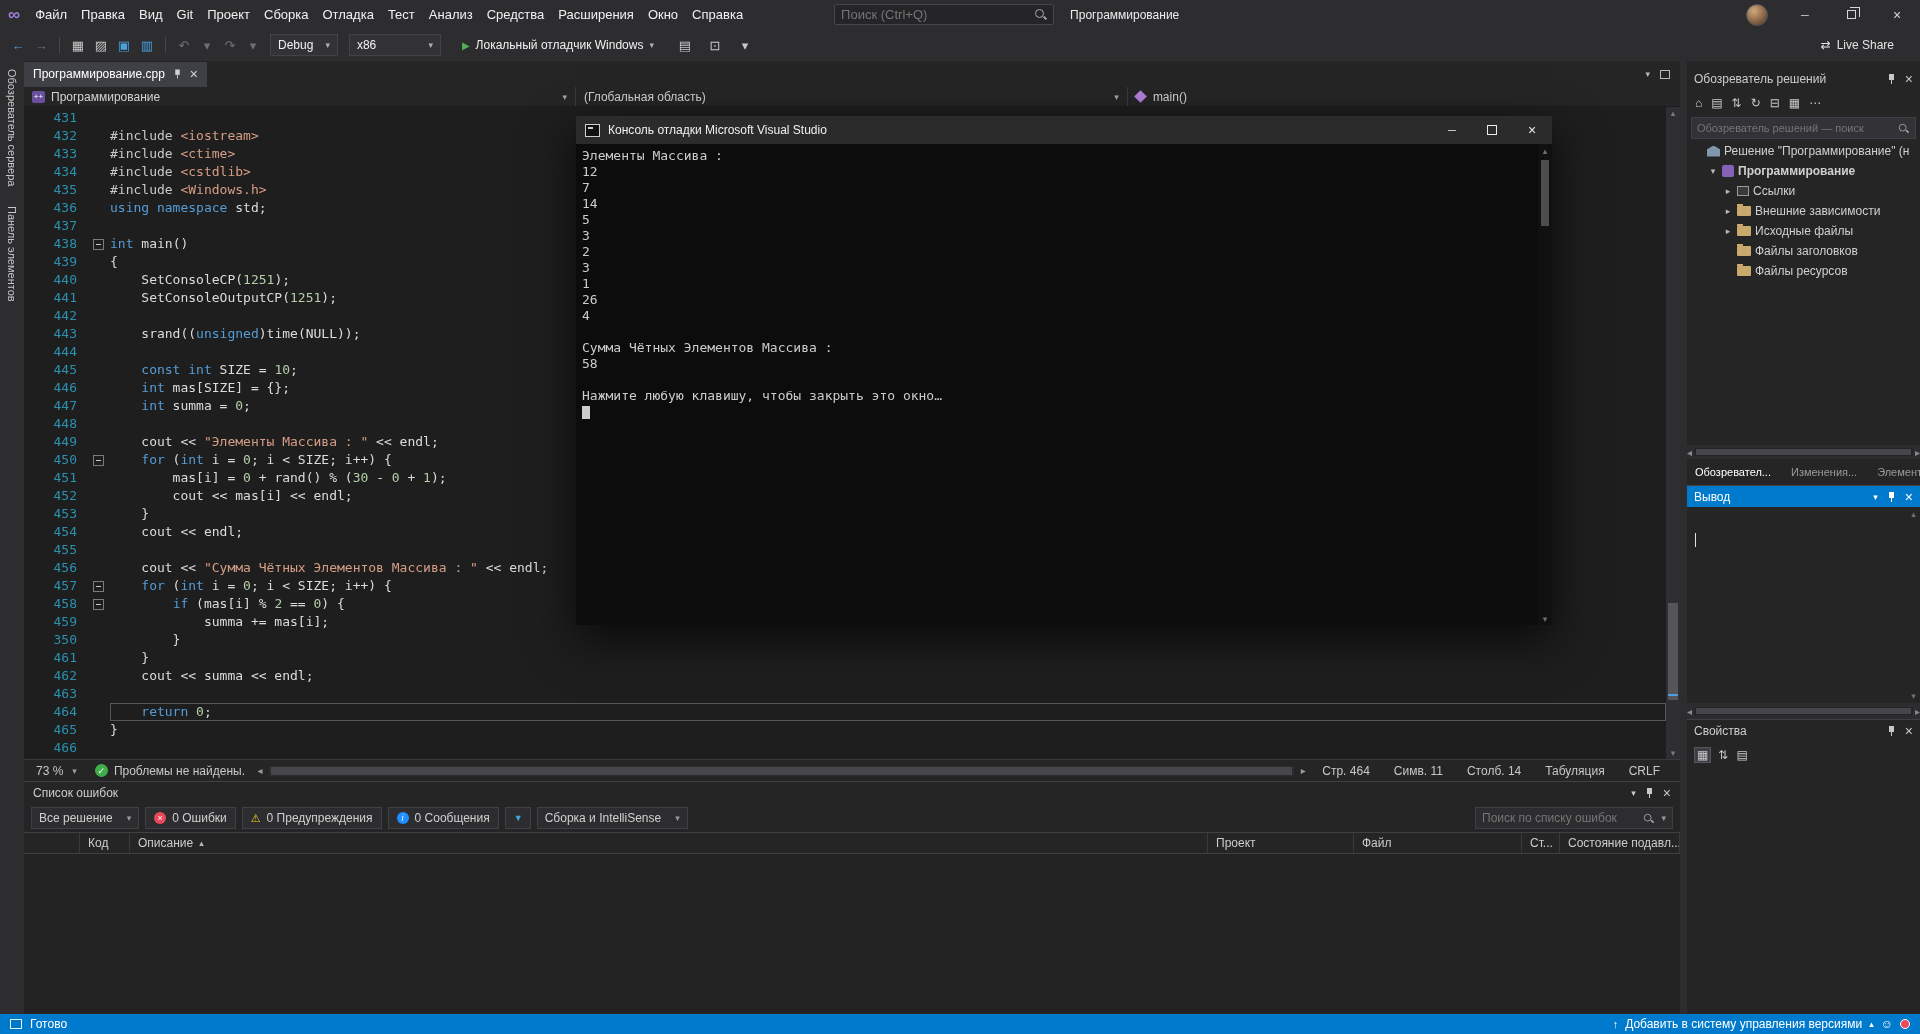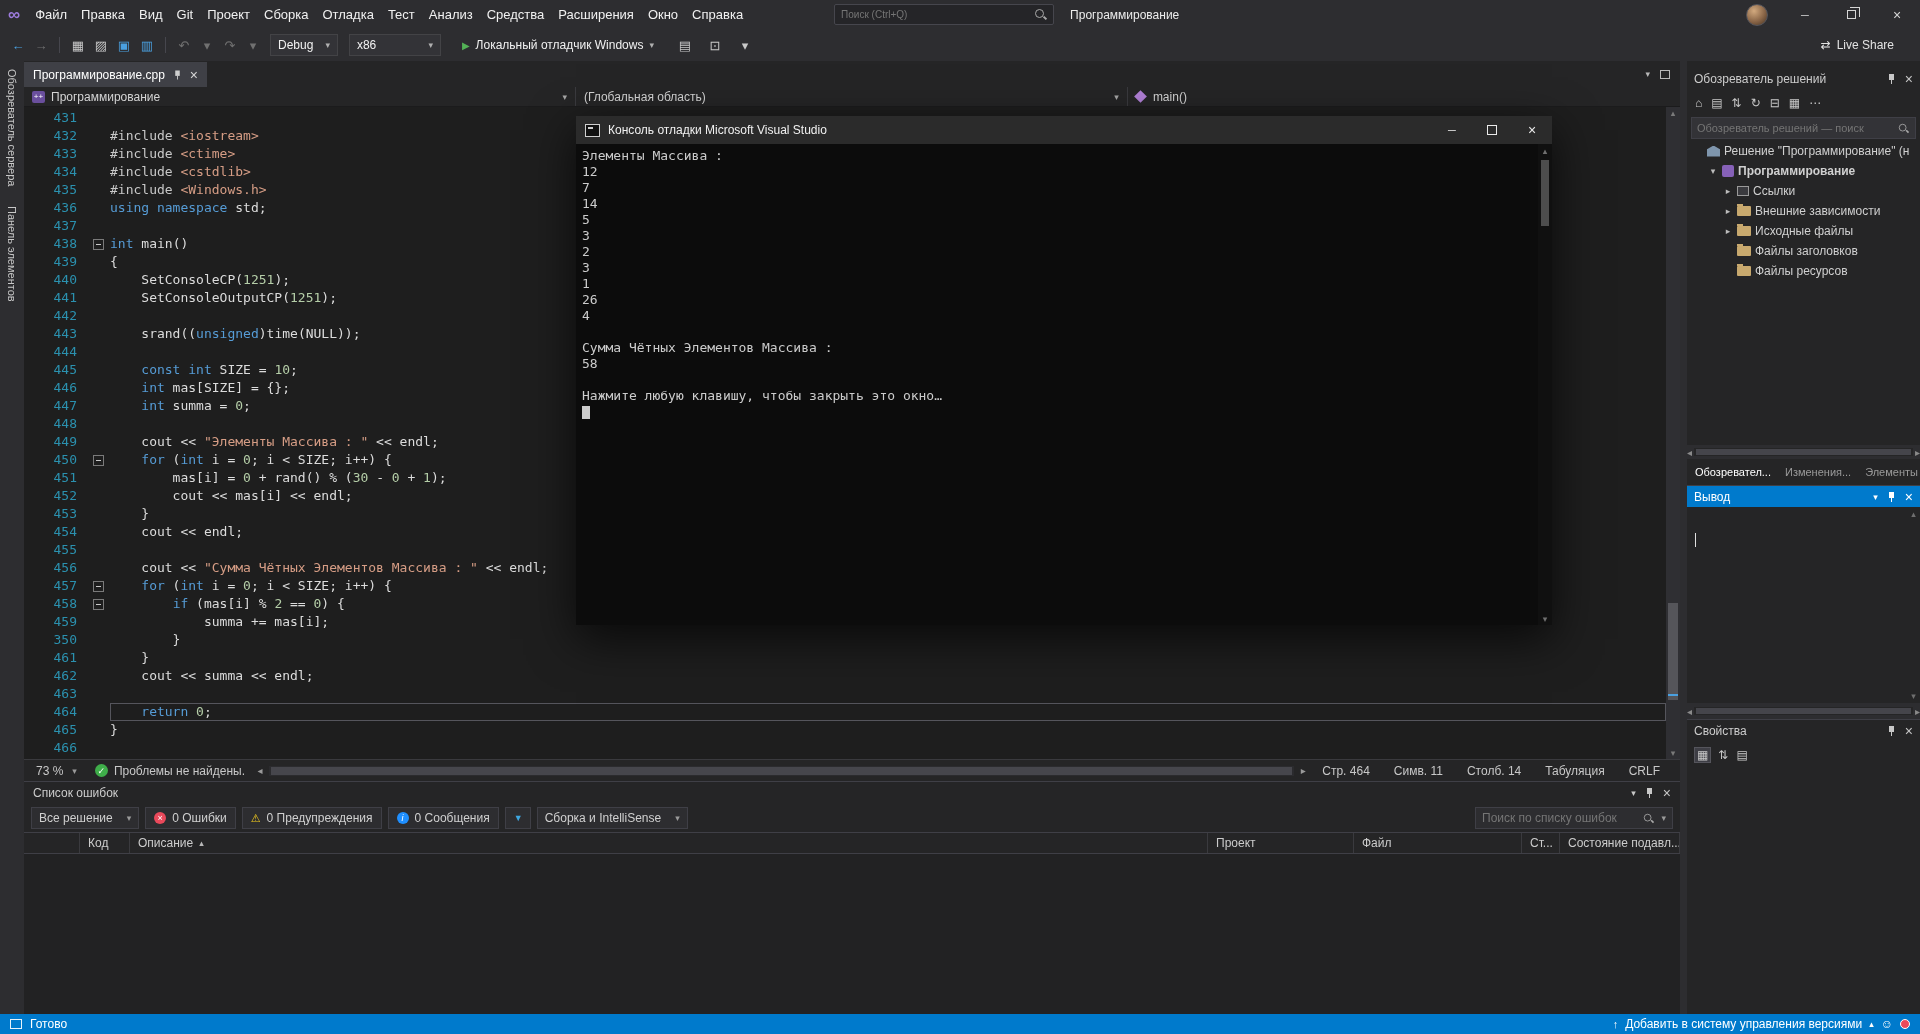--- a/index.html
+++ b/index.html
@@ -36,21 +36,21 @@
 
   
   .titlebar{position:absolute;left:0;top:0;width:1920px;height:29px;background:#2d2d30;
     display:flex;align-items:center;padding-left:8px;font-size:13px;color:#f1f1f1}
   .vs-logo{margin-right:8px;color:#9c7bdb;font-weight:bold}
   .vs-logo::after{content:"∞";font-size:17px}
   .menu-bar{display:flex;height:100%;align-items:stretch}
   .menu-item{padding:0 7px;display:flex;align-items:center}
   .title-search{width:220px;height:21px;background:#252528;border:1px solid #46464d;border-radius:2px;
     display:flex;align-items:center;padding:0 6px;margin-left:84px}
-  .title-search input{flex:1;background:transparent;border:0;outline:0;color:#b0b0b0;font-size:10px;font-family:inherit}
+  .title-search input{flex:1;background:transparent;border:0;outline:0;color:#b0b0b0;font-size:13px;font-family:inherit}
   .solution-label{margin:0 16px;font-size:12px;color:#ececec;white-space:nowrap}
   .tb-spacer{flex:1}
   .avatar{width:22px;height:22px;border-radius:50%;margin-right:14px;border:1px solid #55555c;
     background:radial-gradient(circle at 35% 30%,#d2a97e 0%,#8a6648 55%,#43301f 100%)}
   .win-btn{width:46px;height:29px;display:flex;align-items:center;justify-content:center;color:#d6d6d6}
 
   
   .toolbar{position:absolute;left:0;top:29px;width:1920px;height:32px;background:#2d2d30;
     display:flex;align-items:center;padding:0 8px;gap:3px;font-size:12px}
   .tb-icon{min-width:20px;height:22px;display:inline-flex;align-items:center;justify-content:center;font-size:13px}
@@ -61,21 +61,21 @@
   .run-btn{height:22px;display:flex;align-items:center;gap:6px;padding:0 8px;margin:0 6px;color:#f1f1f1}
   .live-share{margin-left:auto;display:flex;align-items:center;gap:6px;color:#e2e2e2;padding-right:18px}
 
   
   .left-strip{position:absolute;left:0;top:61px;width:24px;height:953px;background:#2d2d30;
     display:flex;flex-direction:column;align-items:center;padding-top:8px;gap:20px}
   .vtab{writing-mode:vertical-rl;font-size:11px;color:#c8c8c8;white-space:nowrap}
 
   
   .editor-col{position:absolute;left:24px;top:61px;width:1656px;height:720px;background:#1e1e1e}
-  .tabstrip{position:absolute;left:0;top:0;width:100%;height:26px;background:#252526;display:flex;align-items:flex-end}
+  .tabstrip{position:absolute;left:0;top:0;width:100%;height:26px;background:#252526;display:flex;align-items:center}
   .doc-tab{height:25px;background:#3f4046;display:flex;align-items:center;gap:8px;padding:0 9px;
     font-size:12px;color:#fff}
   .doc-tab .icon-pin{color:#cfcfcf;transform:scale(.9)}
   .doc-tab .ic-close{color:#d6d6d6}
   .tabstrip-right{margin-left:auto;display:flex;align-items:center;gap:10px;padding-right:10px;height:100%;color:#b8b8b8}
   .tab-float-box{width:10px;height:9px;border:1px solid #b8b8b8}
 
   .breadcrumb{position:absolute;left:0;top:26px;width:100%;height:20px;background:#252526;display:flex;
     font-size:12px;color:#d4d4d4;border-bottom:1px solid #1b1b1c}
   .bc-seg{width:33.33%;display:flex;align-items:center;gap:6px;padding:0 8px;border-right:1px solid #3a3a3e}
@@ -154,21 +154,21 @@
   .tree-icon{flex:0 0 auto}
   .ti-solution{width:13px;height:11px;background:#7f96ad;clip-path:polygon(0 35%,50% 0,100% 35%,100% 100%,0 100%)}
   .ti-project{width:12px;height:12px;background:#8661b8;border-radius:2px}
   .ti-references{width:12px;height:10px;border:1px solid #9a9a9a;background:#3a3a3e}
   .ti-deps,.ti-folder{position:relative;width:14px;height:10px;background:#c8a96e;border-radius:1px}
   .ti-deps::before,.ti-folder::before{content:"";position:absolute;left:0;top:-2px;width:6px;height:2px;background:#c8a96e}
   .tree-label{overflow:hidden;text-overflow:clip}
   .hscroll{height:14px;display:flex;align-items:center;background:#2d2d30;color:#8a8a8a}
   .hs-track{flex:1;height:8px;background:#252526;position:relative;margin:0 2px}
   .hs-thumb{position:absolute;left:2px;right:2px;top:1px;bottom:1px;background:#45454b}
-  .rp-tabs{height:26px;display:flex;align-items:flex-end;padding:0 2px;gap:2px}
+  .rp-tabs{height:26px;display:flex;align-items:flex-end;padding:0 2px;gap:8px}
   .rp-tab{padding:0 6px;font-size:11px;color:#9a9a9a;height:100%;display:flex;align-items:center}
   .rp-tab.active{color:#ffffff}
   .out-header{height:22px;background:#007acc;display:flex;align-items:center;padding:0 7px;color:#fff;
     border-top:1px solid #3f3f46}
   .out-header .rp-row-icons{color:#fff}
   .out-body{height:196px;background:#252526;position:relative}
   .out-caret{position:absolute;left:8px;top:26px;width:1px;height:14px;background:#e0e0e0}
   .out-vscroll{position:absolute;right:0;top:2px;bottom:2px;width:13px;display:flex;flex-direction:column;
     align-items:center;color:#6f6f6f}
   .out-vscroll .ic-down{margin-top:auto}

